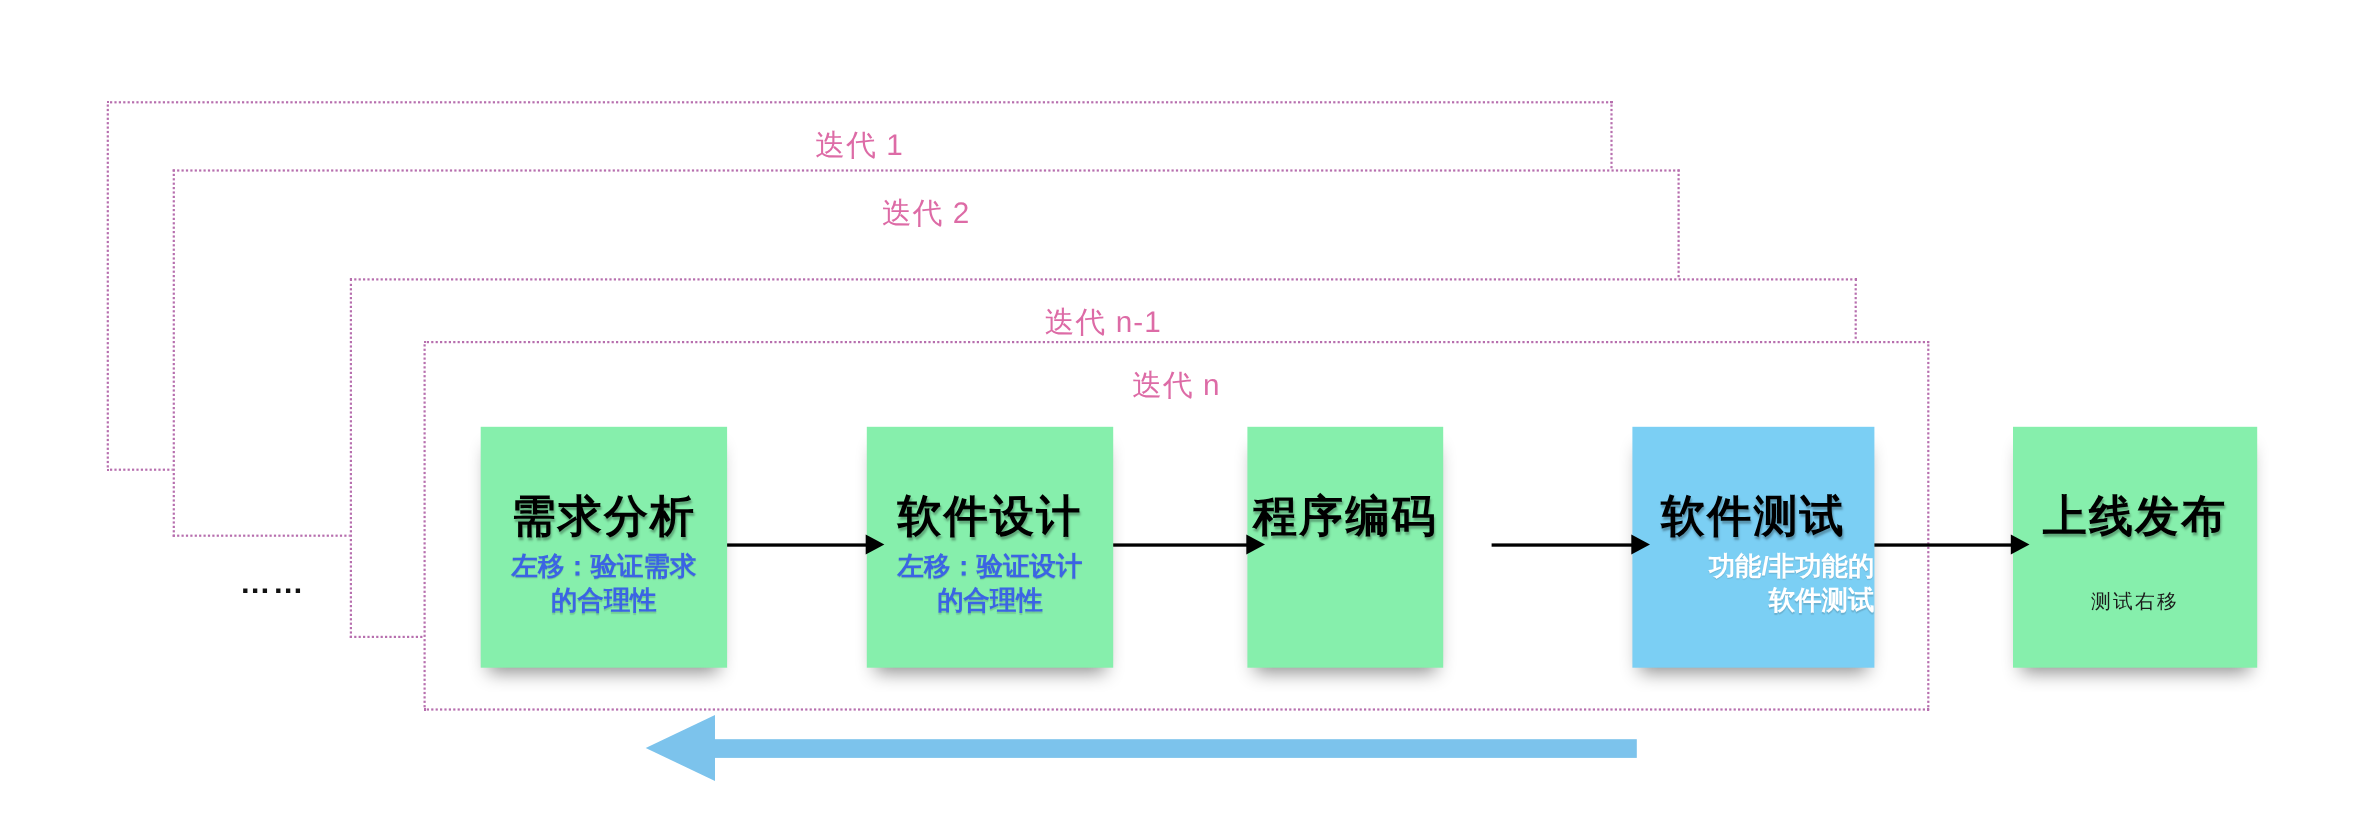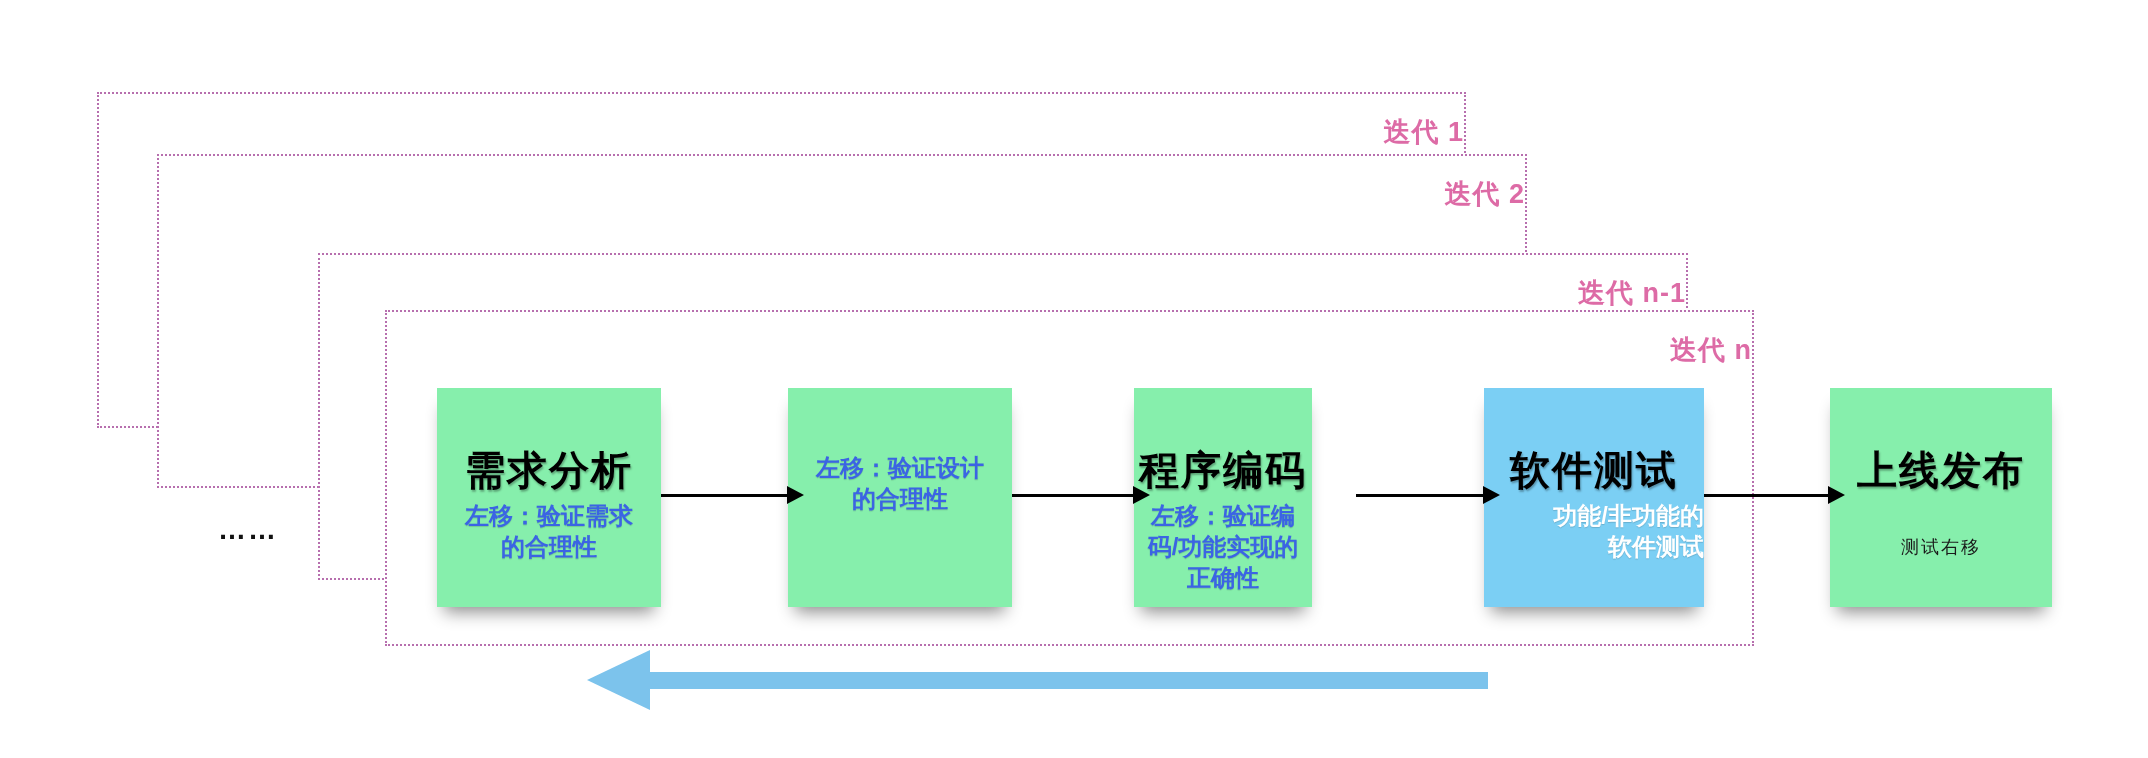--- a/index.html
+++ b/index.html
@@ -6,21 +6,21 @@
   .canvas{
     position:relative;width:2148px;height:758px;background:#ffffff;
     font-family:"Liberation Sans","DejaVu Sans",sans-serif;overflow:hidden;
   }
   
   .frame{
     position:absolute;background:#ffffff;border:2px dotted #b76fae;
     box-sizing:border-box;
   }
   .frame-label{
-    text-align:right;padding-top:20px;font-weight:bold;font-size:27px;
+    text-align:center;padding-top:20px;font-weight:normal;font-size:27px;
     color:#dd6ba6;letter-spacing:1px;
   }
   
   .stage{
     position:absolute;top:388px;height:219px;box-sizing:border-box;
     padding-top:58px;text-align:center;z-index:10;
     box-shadow:0 12px 16px -7px rgba(0,0,0,0.45);
   }
   .stage.gray{background:#86efac;}
   .stage.blue{background:#7bcff4;}
@@ -86,33 +86,29 @@
 
   <div class="stage gray" style="left:437px;width:224px">
     <div class="stage-title">需求分析</div>
     <div class="stage-sub blue-text">
       <div>左移：验证需求</div>
       <div>的合理性</div>
     </div>
   </div>
 
   <div class="stage gray" style="left:788px;width:224px">
+    <div class="stage-title">软件设计</div>
     <div class="stage-sub blue-text">
       <div>左移：验证设计</div>
       <div>的合理性</div>
     </div>
   </div>
 
   <div class="stage gray" style="left:1134px;width:178px">
     <div class="stage-title">程序编码</div>
-    <div class="stage-sub blue-text">
-      <div>左移：验证编</div>
-      <div>码/功能实现的</div>
-      <div>正确性</div>
-    </div>
   </div>
 
   <div class="stage blue" style="left:1484px;width:220px">
     <div class="stage-title">软件测试</div>
     <div class="stage-sub white-text">
       <div>功能/非功能的</div>
       <div>软件测试</div>
     </div>
   </div>
 

